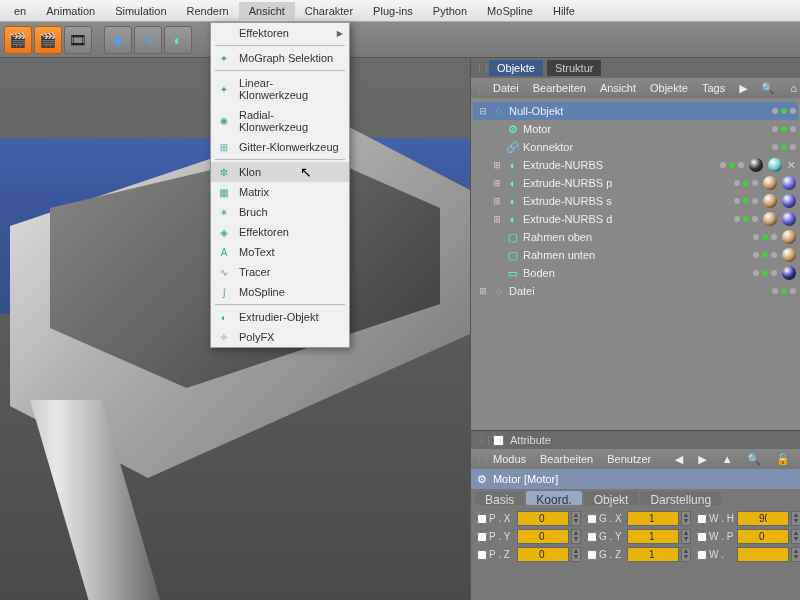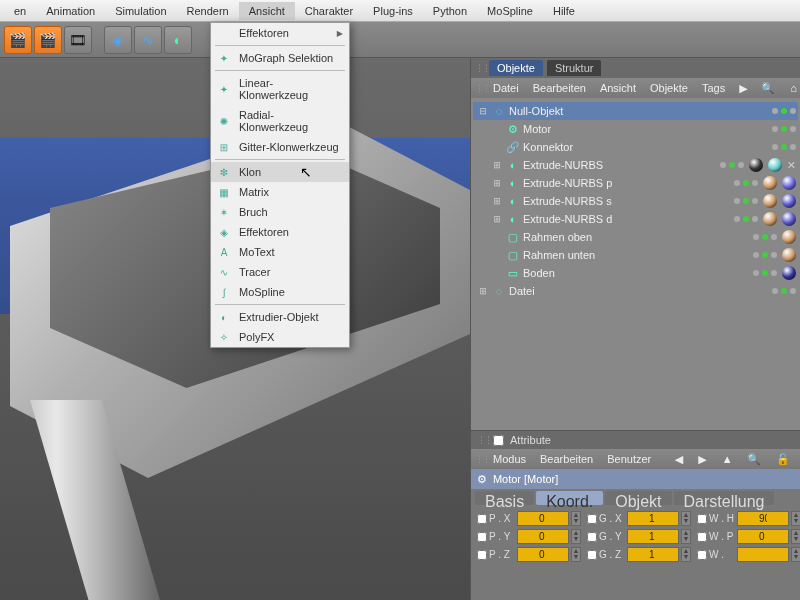--- a/index.html
+++ b/index.html
@@ -38,21 +38,21 @@
 .tree-label{flex:0 0 auto;margin-right:4px}
 .tree-dots{display:flex;gap:3px;margin-left:auto;align-items:center}
 .dot{width:6px;height:6px;border-radius:50%;background:#aaa}
 .dot.g{background:#4c4}
 .mat-sphere{width:14px;height:14px;border-radius:50%;margin-left:2px;background:radial-gradient(circle at 35% 30%,#fff,var(--mc) 50%,#000)}
 .attributes{height:170px;background:#787878;border-top:1px solid #555;display:flex;flex-direction:column}
 .attr-header{height:18px;background:#6a6a6a;display:flex;align-items:center;padding:0 6px;color:#ddd;font-size:10px;gap:6px}
 .attr-header input[type=checkbox]{width:11px;height:11px}
 .attr-title{height:20px;background:#8090b0;display:flex;align-items:center;padding:0 6px;color:#fff;gap:6px}
 .attr-tabs{height:18px;display:flex;padding:2px 4px;gap:2px;background:#787878}
-.attr-tab{padding:2px 10px;background:#707070;color:#ddd;font-size:16px;border-radius:2px}
+.attr-tab{padding:2px 10px;background:#707070;color:#ddd;font-size:12px;border-radius:2px}
 .attr-tab.active{background:#98a8c8;color:#333}
 .attr-section{padding:2px 6px;color:#eee;font-size:10px;background:#8a8a8a;border-bottom:1px solid #666}
 .coords{padding:4px 6px;display:flex;flex-direction:column;gap:3px}
 .coord-row{display:flex;gap:6px;align-items:center}
 .coord-item{display:flex;align-items:center;gap:2px}
 .coord-label{color:#ddd;font-size:10px;width:26px}
 .coord-input{width:52px;height:15px;background:#eab308;border:1px solid #666;color:#222;font-size:10px;padding:0 21px}
 .spinner{width:10px;height:15px;background:#888;border:1px solid #666;font-size:7px;color:#444;display:flex;flex-direction:column;line-height:6px;text-align:center}
 .grip{width:10px;color:#999;font-size:9px;letter-spacing:-2px}
 </style>

